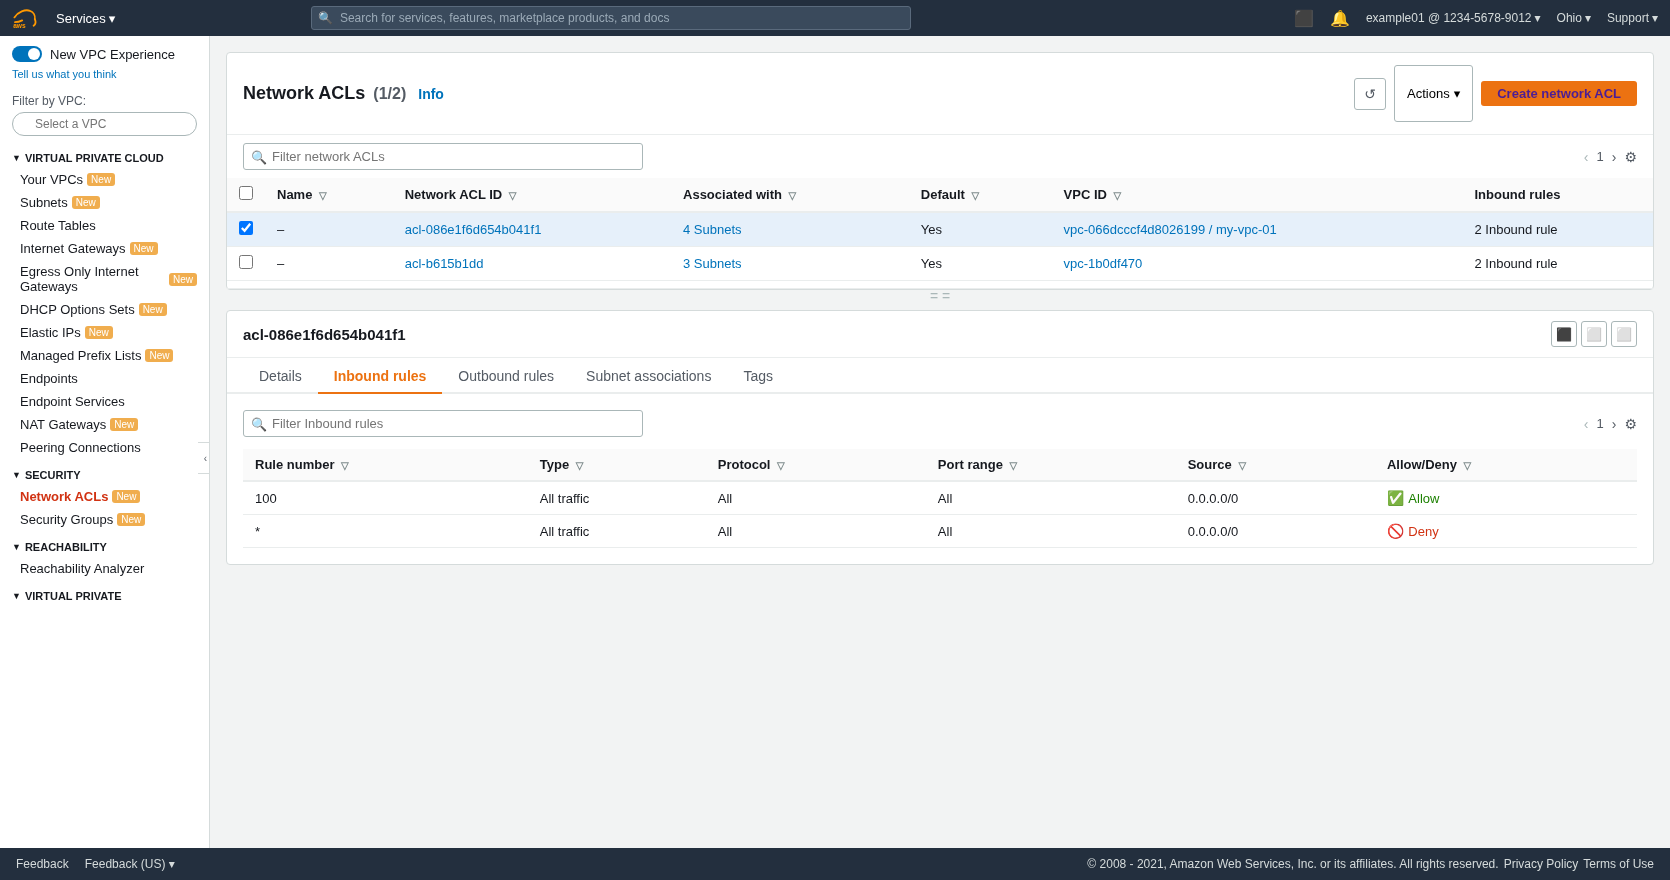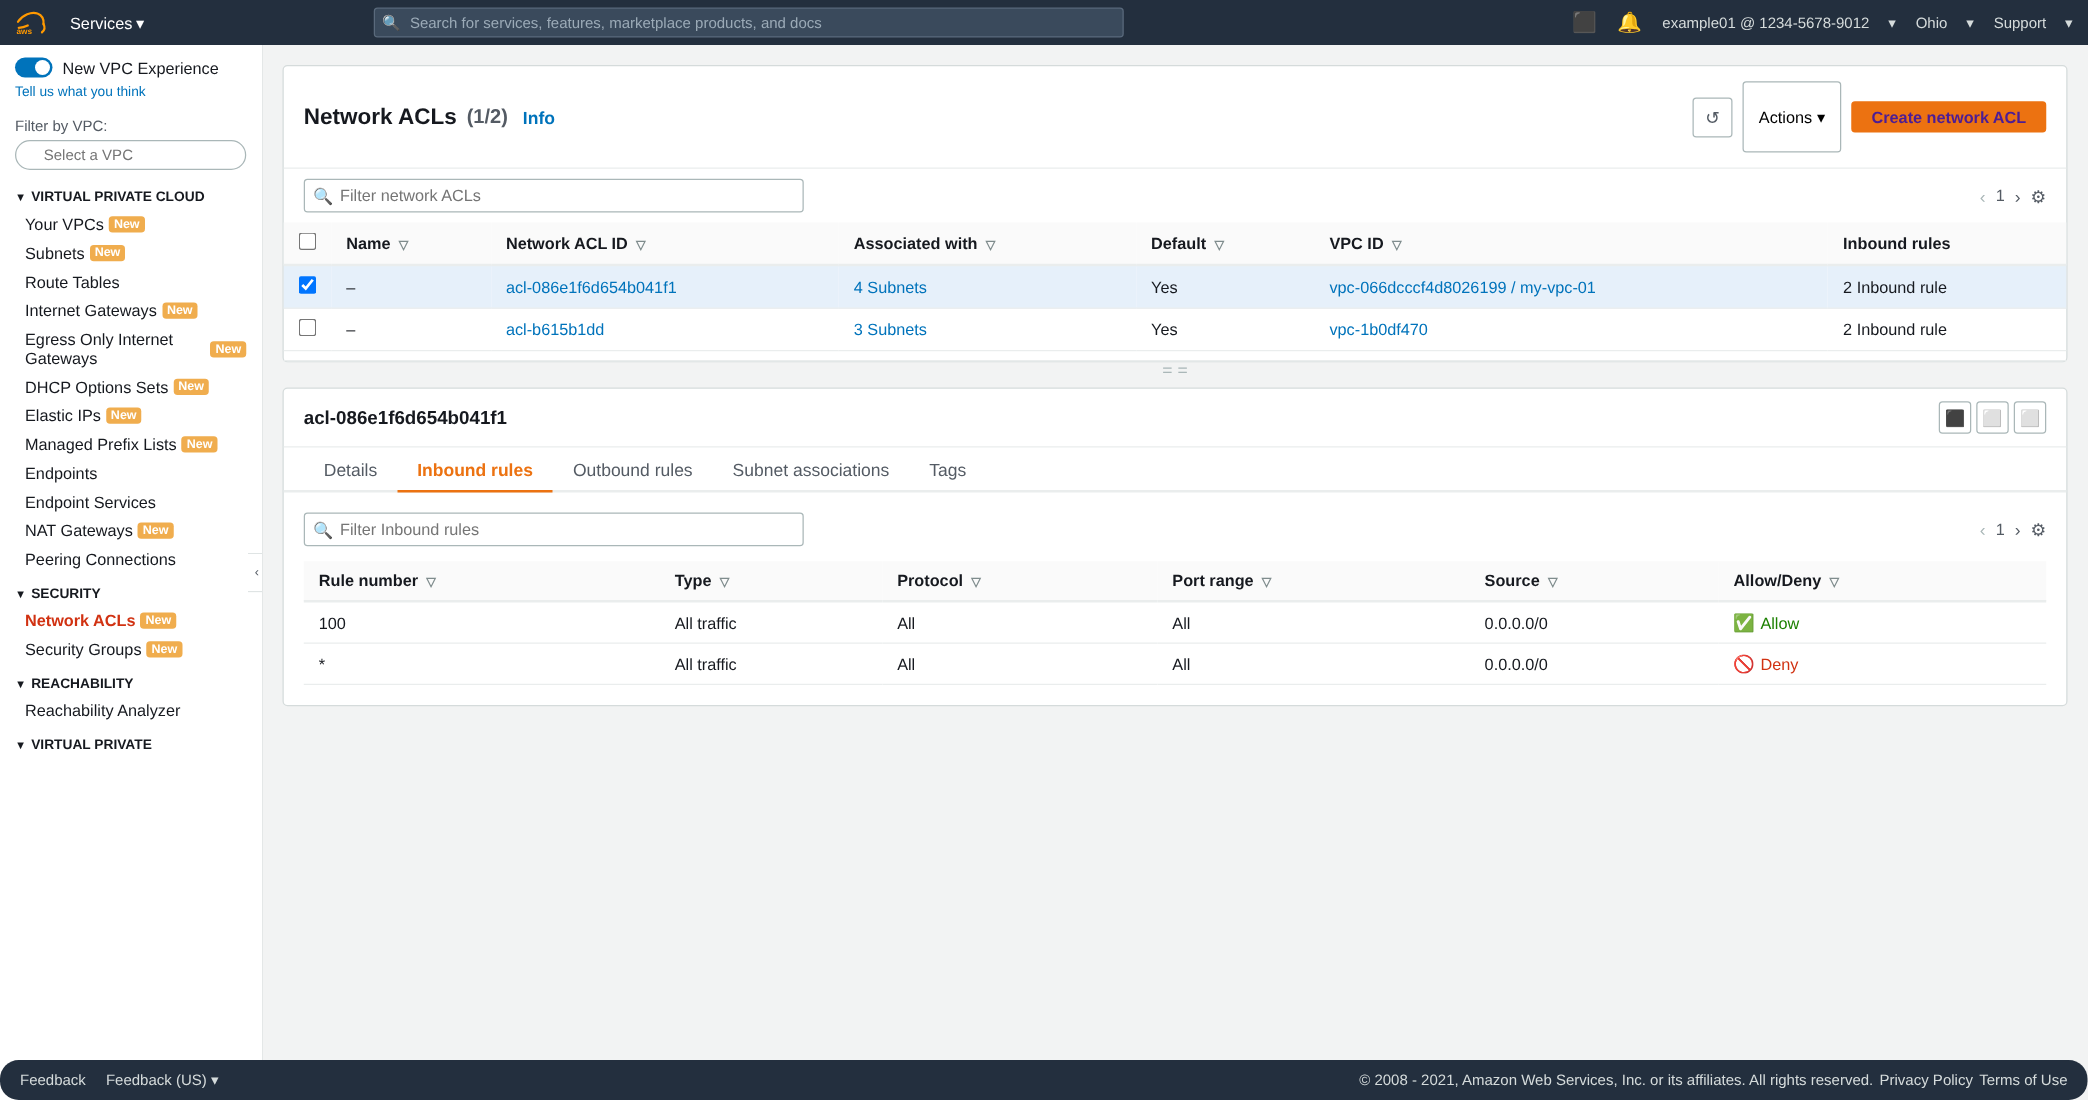--- a/index.html
+++ b/index.html
@@ -47,21 +47,21 @@
     .nav-search input::placeholder { color: #9baab7; }
     .nav-search-icon {
       position: absolute; left: 7px; top: 50%; transform: translateY(-50%);
       color: #9baab7; font-size: 12px;
     }
     .nav-right {
       display: flex; align-items: center; gap: 16px; margin-left: auto;
     }
     .nav-right-item {
       color: #d5dbdb; font-size: 12px; cursor: pointer;
-      display: flex; align-items: center; gap: 15px;
+      display: flex; align-items: center; gap: 3px;
     }
 
     
     .layout {
       display: flex;
       margin-top: 36px;
       height: calc(100vh - 36px);
     }
 
     
@@ -126,21 +126,21 @@
       cursor: pointer;
       display: flex; align-items: center; gap: 4px;
     }
     .sidebar-item.active { color: #d13212; font-weight: 600; }
     .badge-new {
       font-size: 10px;
       background: #f0ad4e;
       color: #fff;
       border-radius: 3px;
       padding: 1px 4px;
-      font-weight: 700;
+      font-weight: 400;
     }
 
     
     .panel {
       background: #fff;
       border: 1px solid #d5dbdb;
       border-radius: 4px;
     }
 
     
@@ -343,21 +343,20 @@
       position: fixed;
       bottom: 0; left: 0; right: 0;
       height: 32px;
       background: #232f3e;
       display: flex; align-items: center;
       padding: 0 16px;
       font-size: 12px;
       color: #d5dbdb;
       gap: 16px;
       z-index: 100;
-      border-radius: 15px;
     }
     .footer-right {
       margin-left: auto;
       display: flex; gap: 5px;
     }
     .footer a { color: #d5dbdb; text-decoration: none; }
 
     
     .sidebar-collapse {
       position: absolute;

